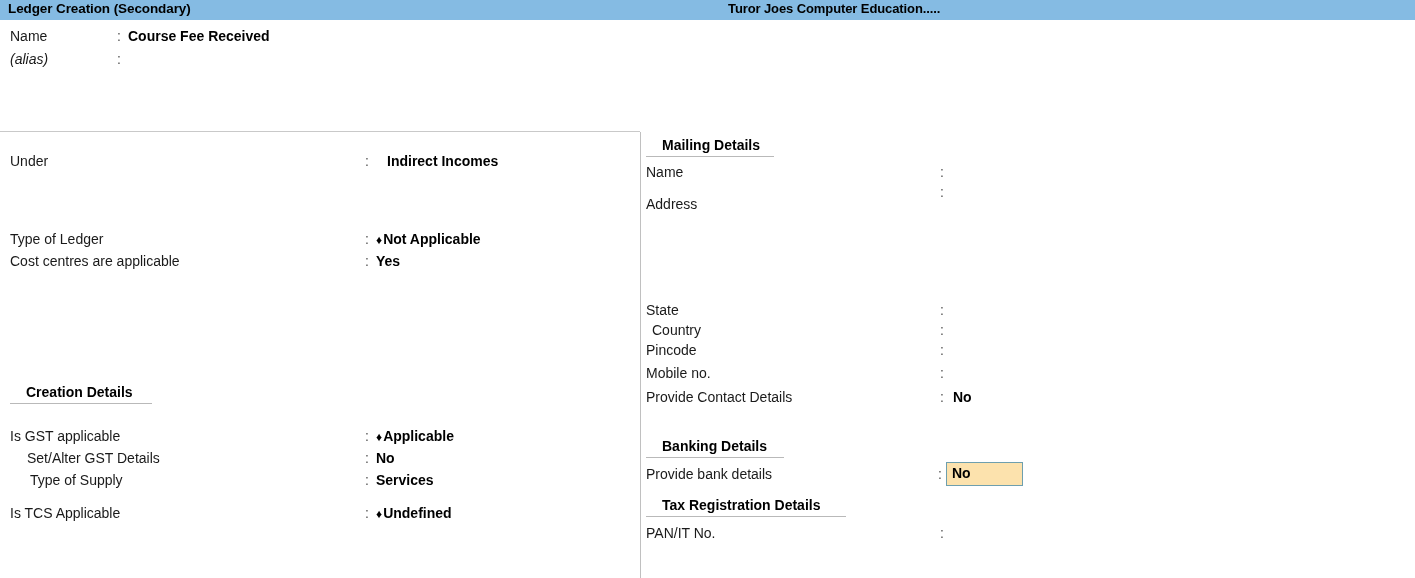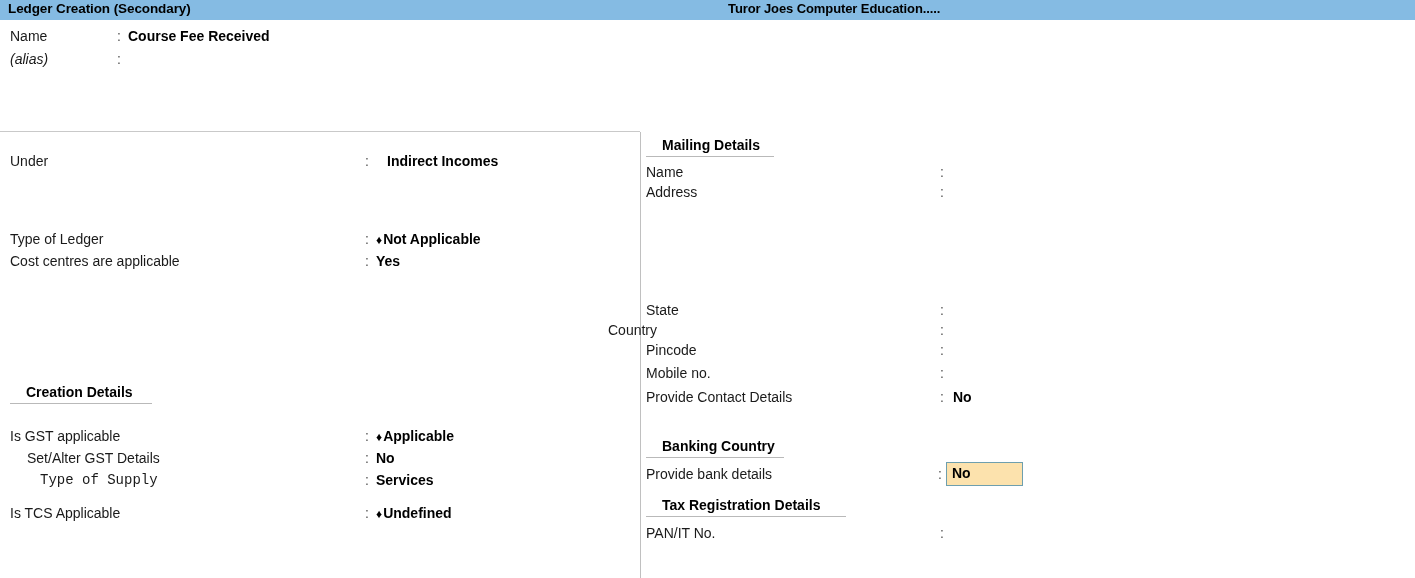--- a/index.html
+++ b/index.html
@@ -162,21 +162,21 @@
     </span>
   </div>
 
   <div>
     <span class="lbl" style="left:27px; top:450px;">Set/Alter GST Details</span>
     <span class="colon" style="left:365px; top:450px;">:</span>
     <span class="val" style="left:376px; top:450px;">No</span>
   </div>
 
   <div>
-    <span class="lbl" style="left:40px; top:472px;font-family:Liberation Mono, monospace;">Type of Supply</span>
+    <span class="lbl" style="left:30px; top:472px;">Type of Supply</span>
     <span class="colon" style="left:365px; top:472px;">:</span>
     <span class="val" style="left:376px; top:472px;">Services</span>
   </div>
 
   <div>
     <span class="lbl" style="left:10px; top:505px;">Is TCS Applicable</span>
     <span class="colon" style="left:365px; top:505px;">:</span>
     <span class="val" style="left:376px; top:505px;">
       <span class="dia">♦</span><span>Undefined</span>
     </span>
@@ -188,33 +188,33 @@
 
   <div class="section-head" style="left:646px; top:137px; width:112px;">Mailing Details</div>
 
   <div>
     <span class="lbl" style="left:646px; top:164px;">Name</span>
     <span class="colon" style="left:940px; top:164px;">:</span>
     <span class="val" style="left:951px; top:164px;"></span>
   </div>
 
   <div>
-    <span class="lbl" style="left:646px; top:184px;">Address</span>
+    <span class="lbl" style="left:646px; top:196px;">Address</span>
     <span class="colon" style="left:940px; top:184px;">:</span>
     <span class="val" style="left:951px; top:184px;"></span>
   </div>
 
   <div>
     <span class="lbl" style="left:646px; top:302px;">State</span>
     <span class="colon" style="left:940px; top:302px;">:</span>
     <span class="val" style="left:951px; top:302px;"></span>
   </div>
 
   <div>
-    <span class="lbl" style="left:608px; top:322px;text-align:right;">Country</span>
+    <span class="lbl" style="left:652px; top:322px;text-align:right;">Country</span>
     <span class="colon" style="left:940px; top:322px;">:</span>
     <span class="val" style="left:951px; top:322px;"></span>
   </div>
 
   <div>
     <span class="lbl" style="left:646px; top:342px;">Pincode</span>
     <span class="colon" style="left:940px; top:342px;">:</span>
     <span class="val" style="left:951px; top:342px;"></span>
   </div>
 
@@ -223,21 +223,21 @@
     <span class="colon" style="left:940px; top:365px;">:</span>
     <span class="val" style="left:951px; top:365px;"></span>
   </div>
 
   <div>
     <span class="lbl" style="left:646px; top:389px;">Provide Contact Details</span>
     <span class="colon" style="left:940px; top:389px;">:</span>
     <span class="val" style="left:953px; top:389px;">No</span>
   </div>
 
-  <div class="section-head" style="left:646px; top:438px; width:122px;">Banking Country</div>
+  <div class="section-head" style="left:646px; top:438px; width:122px;">Banking Details</div>
 
   <div>
     <span class="lbl" style="left:646px; top:466px;">Provide bank details</span>
     <span class="colon" style="left:938px; top:466px;">:</span>
     <div class="field-box" style="left:946px; top:462px; width:77px; height:24px;">
       <span class="field-text">No</span>
     </div>
   </div>
 
   <div class="section-head" style="left:646px; top:497px; width:184px;">Tax Registration Details</div>

